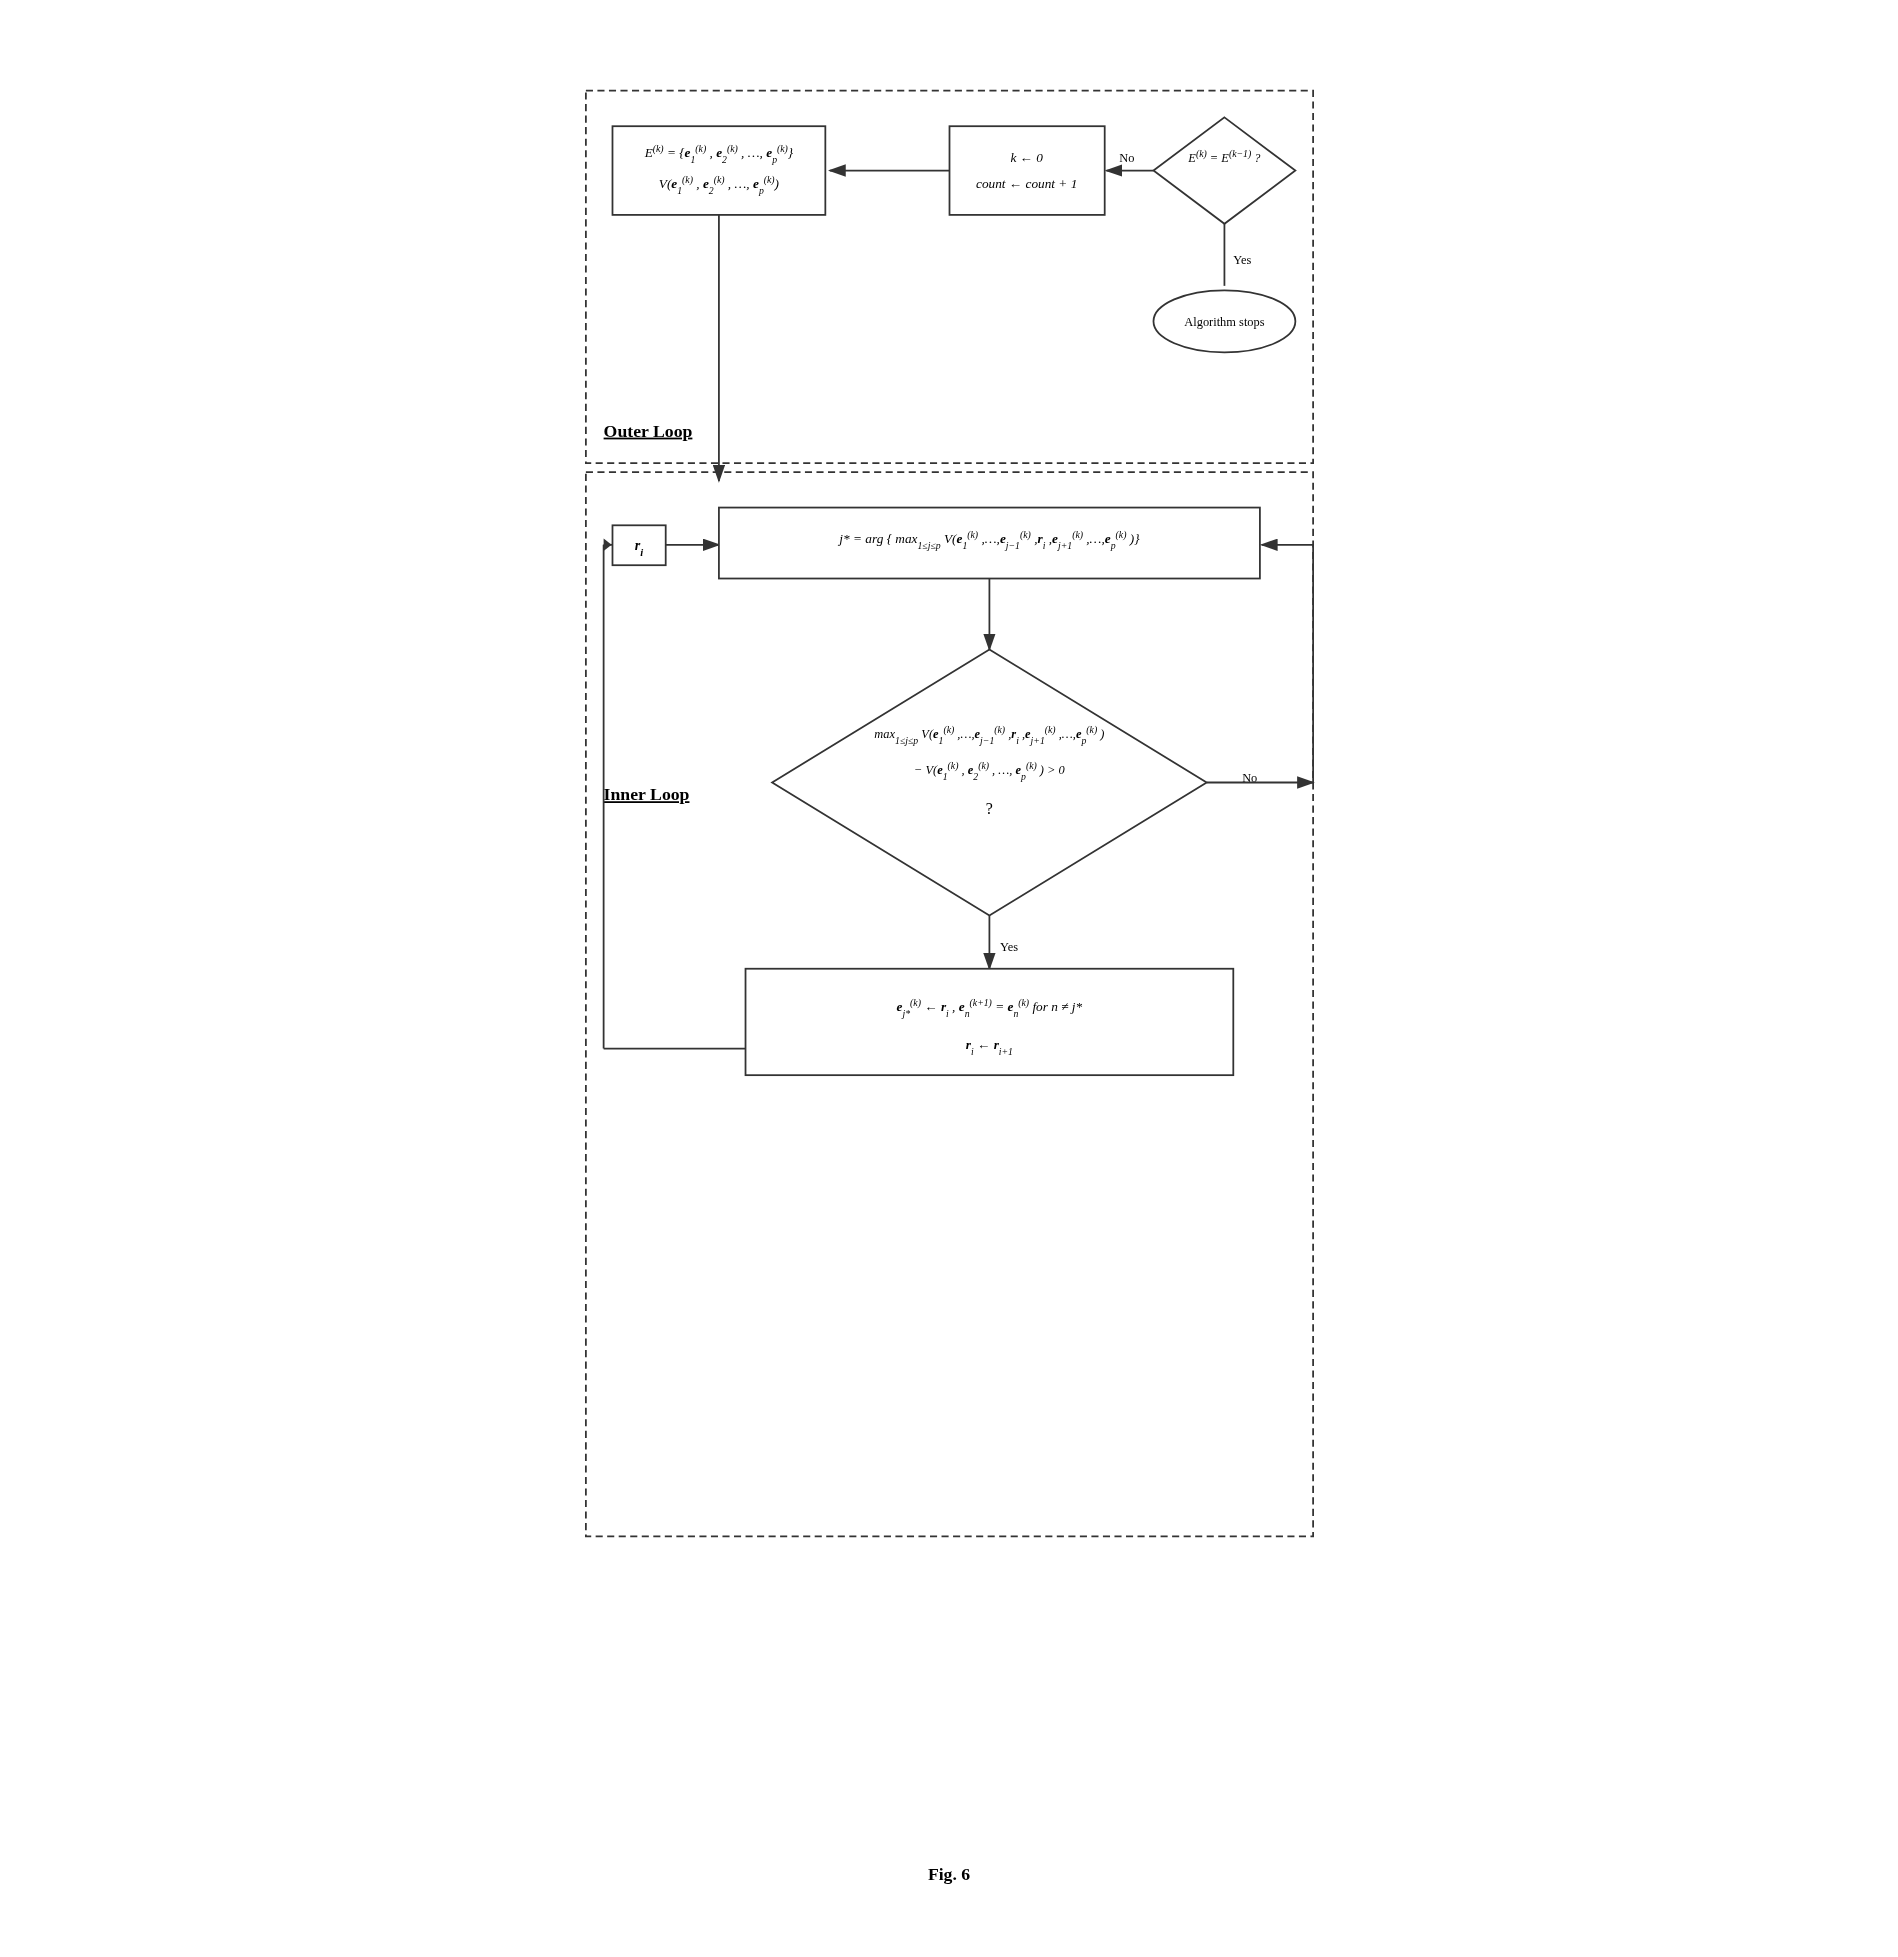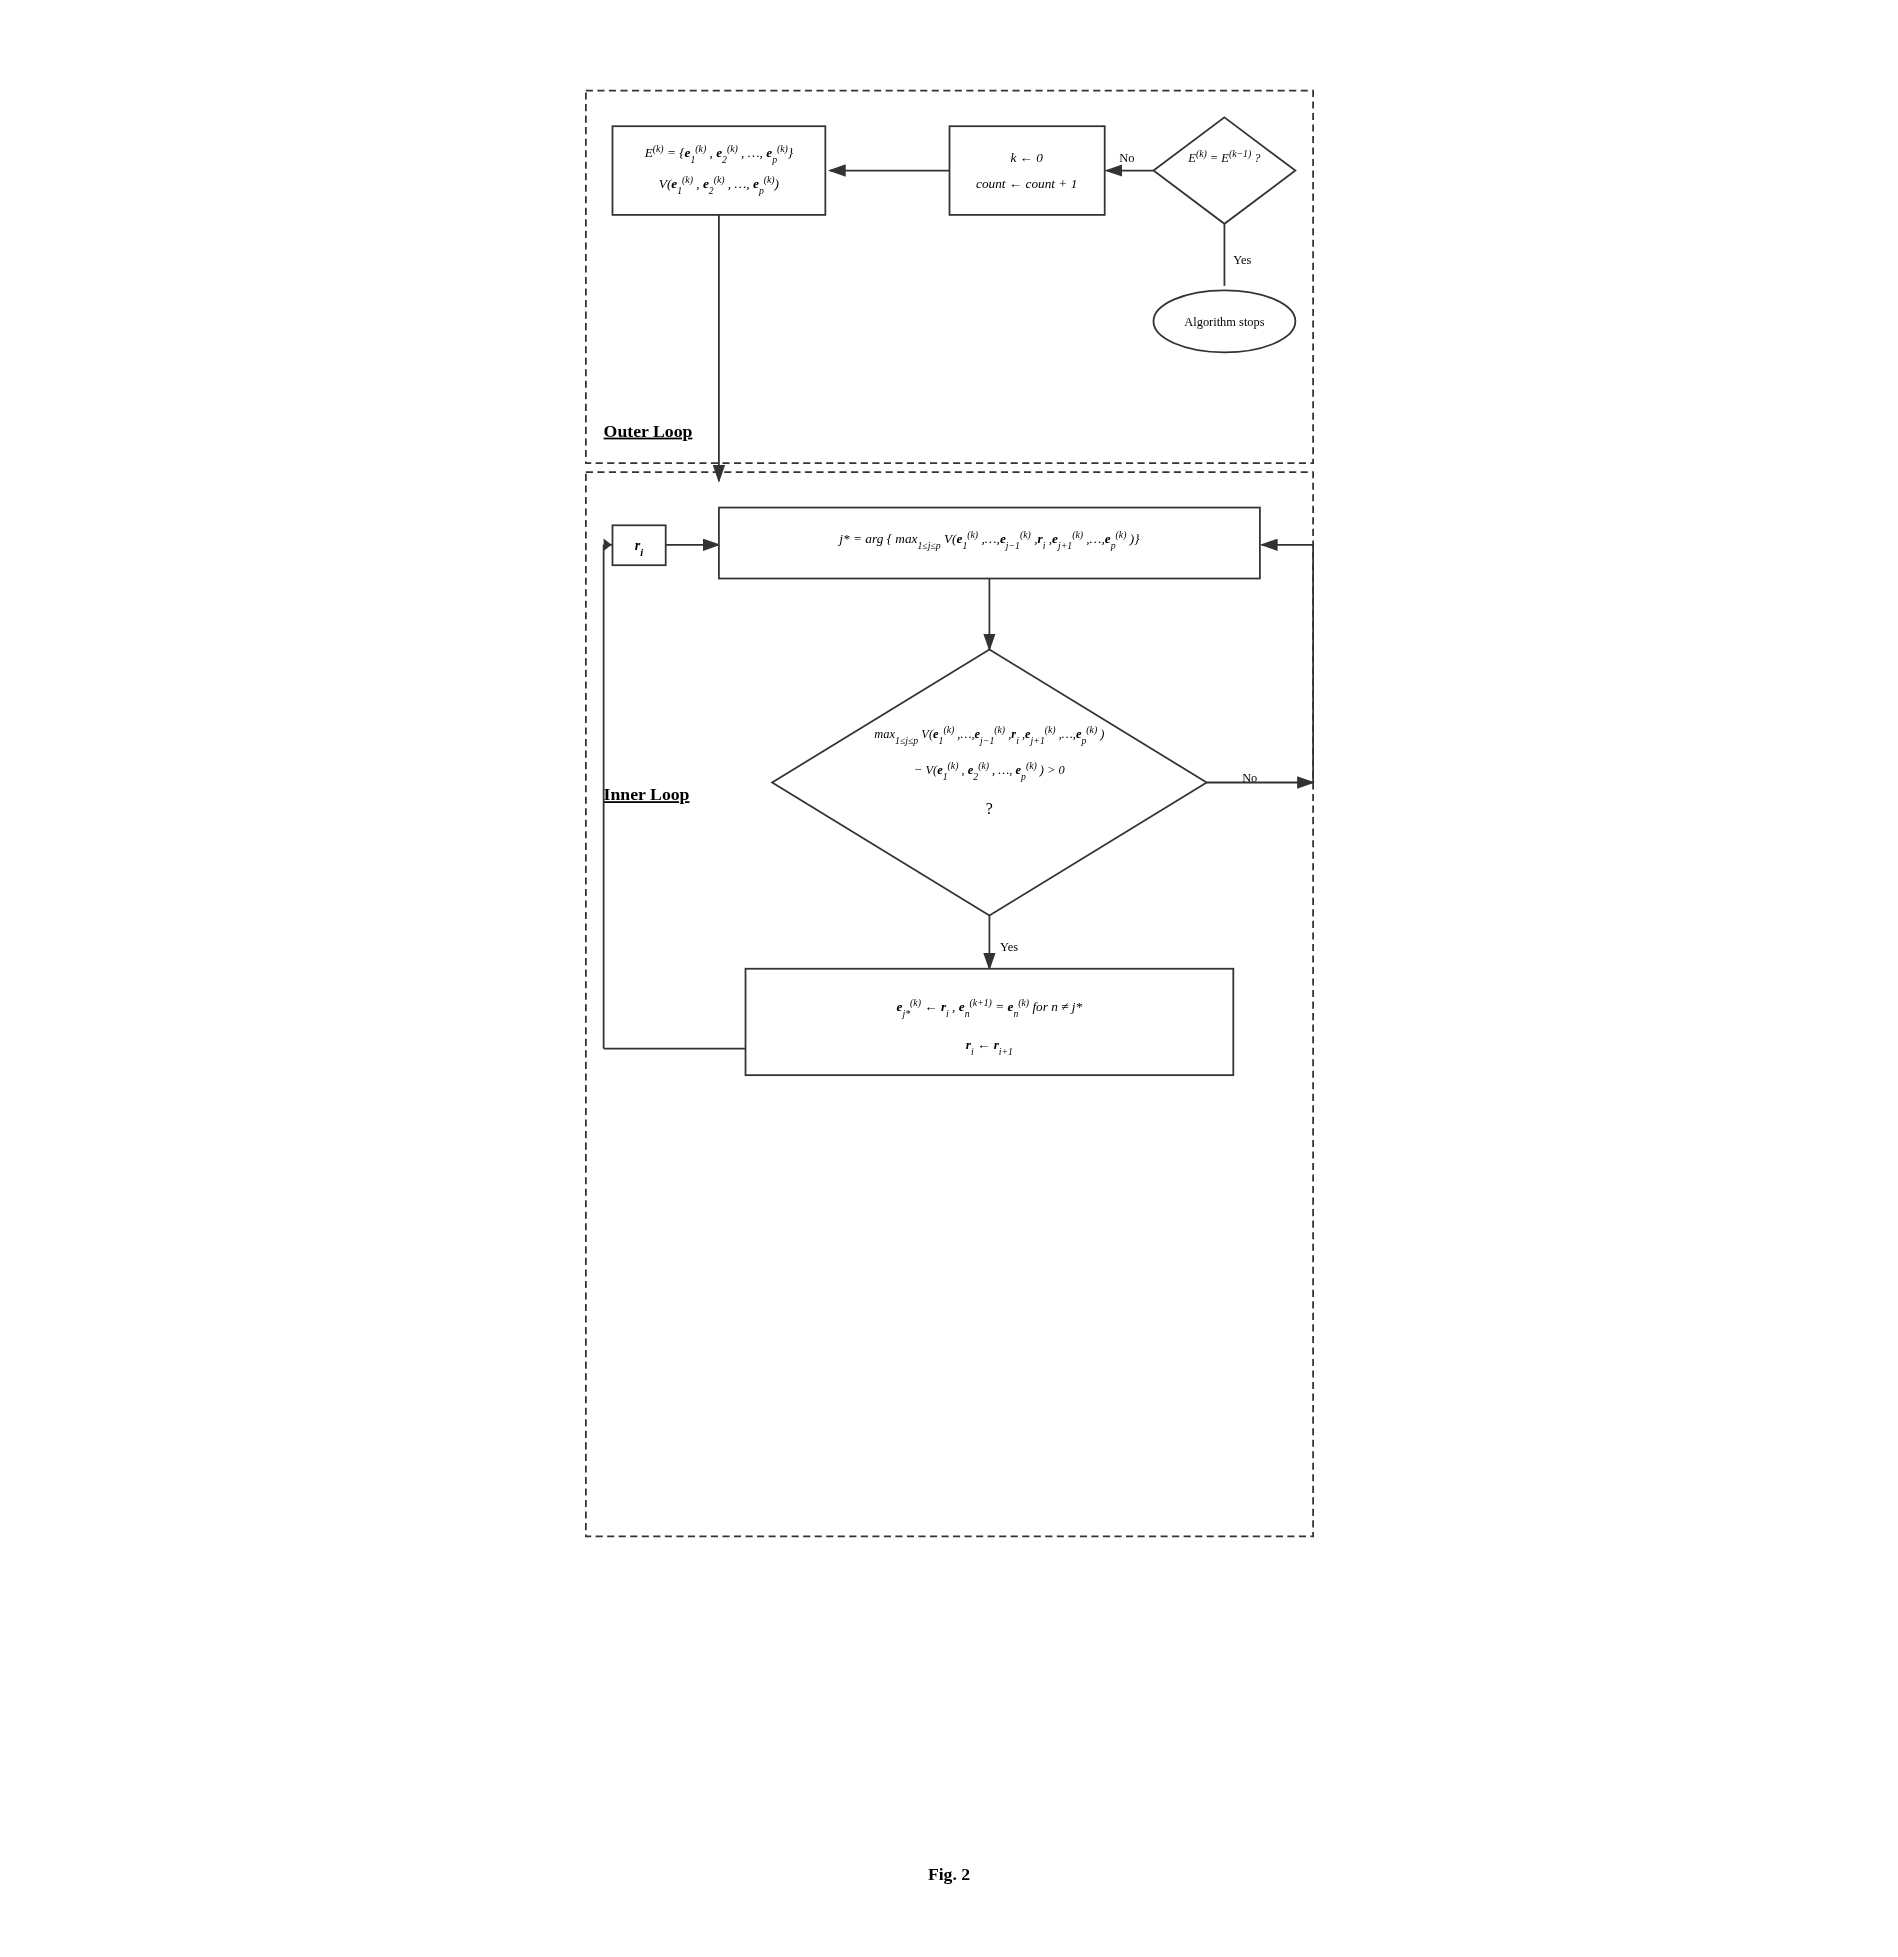--- a/index.html
+++ b/index.html
@@ -151,16 +151,16 @@
     <line x1="840" y1="532" x2="782" y2="532" stroke="#333" stroke-width="2" marker-end="url(#arrowhead)"></line>
 
     <defs>
       <marker id="arrowhead" markerWidth="10" markerHeight="7" refX="9" refY="3.5" orient="auto">
         <polygon points="0 0, 10 3.5, 0 7" fill="#333"></polygon>
       </marker>
     </defs>
 
   </svg>
 
-  <div class="fig-caption">Fig. 2</div>
+  <div class="fig-caption">Fig. 6</div>
 
 </div>
 
 
 </body></html>

